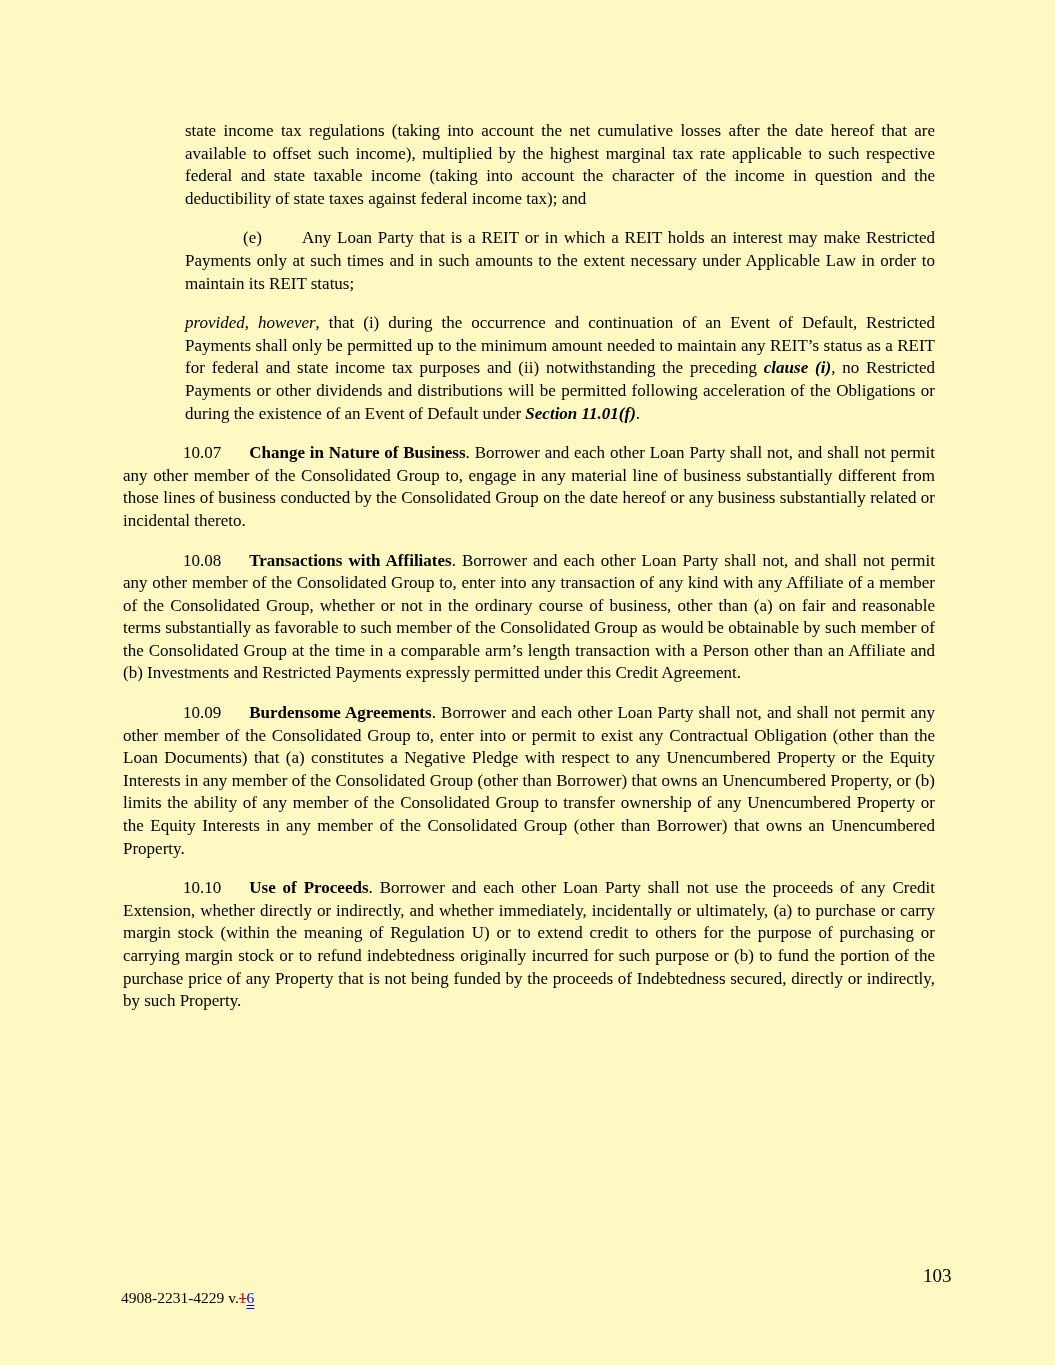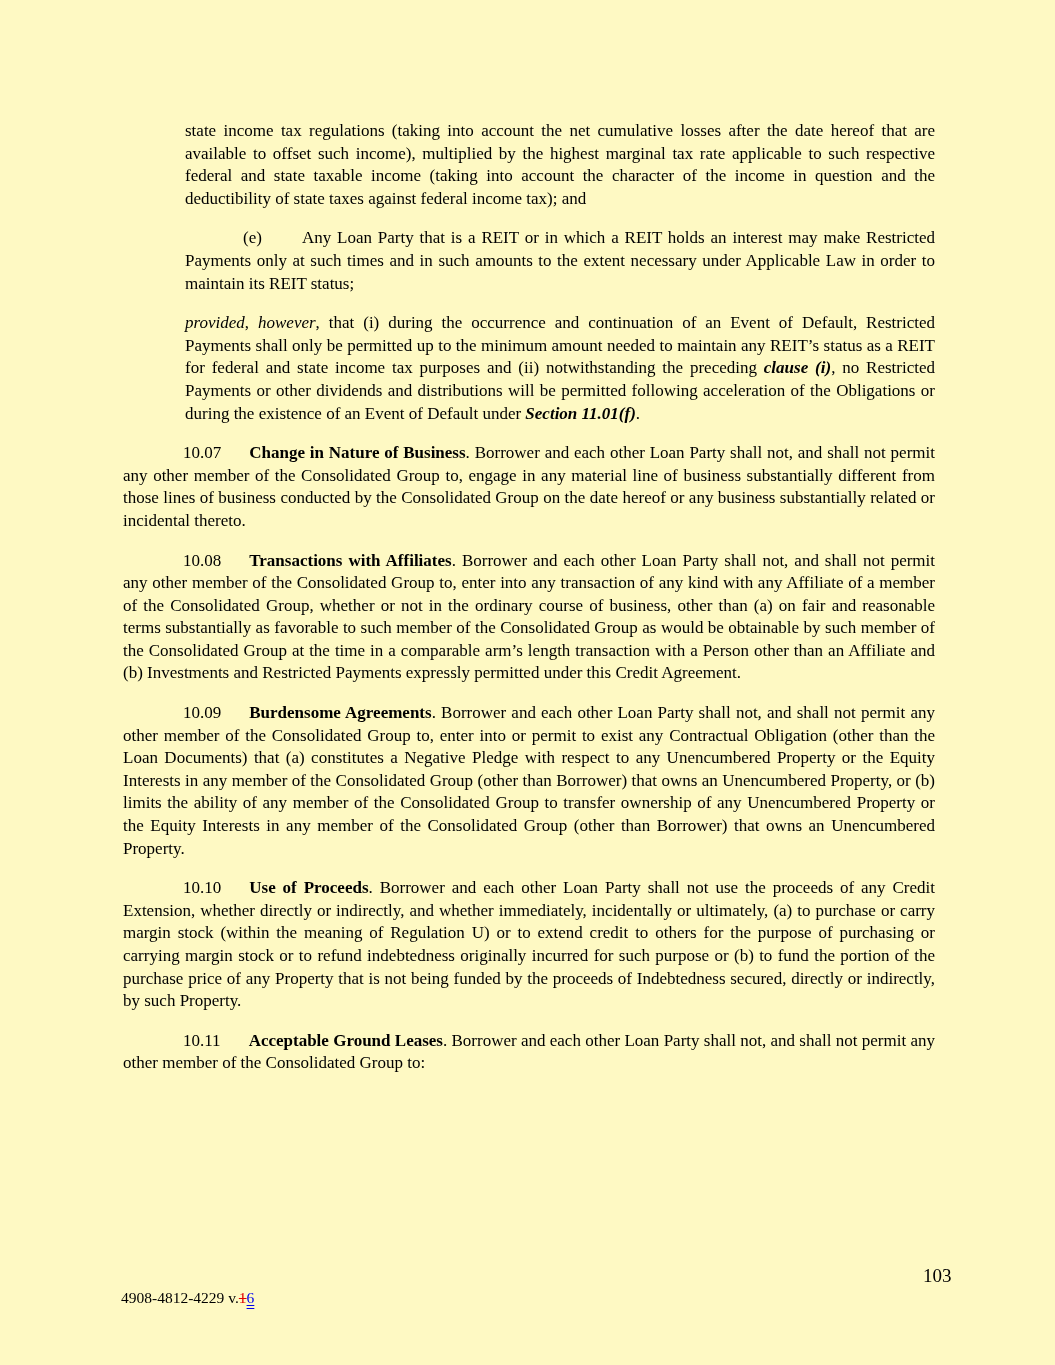--- a/index.html
+++ b/index.html
@@ -76,20 +76,19 @@
 <div class="page">
 
   <div class="content" id="content">
       <p class="para block"><span class="run-n">state income tax regulations (taking into account the net cumulative losses after the date hereof that are available to offset such income), multiplied by the highest marginal tax rate applicable to such respective federal and state taxable income (taking into account the character of the income in question and the deductibility of state taxes against federal income tax); and</span></p>
       <p class="para sub"><span class="run-n">(e)</span><span class="tabw"></span><span class="run-n">Any Loan Party that is a REIT or in which a REIT holds an interest may make Restricted Payments only at such times and in such amounts to the extent necessary under Applicable Law in order to maintain its REIT status;</span></p>
       <p class="para block"><span class="run-i">provided</span><span class="run-n">, </span><span class="run-i">however</span><span class="run-n">, that (i) during the occurrence and continuation of an Event of Default, Restricted Payments shall only be permitted up to the minimum amount needed to maintain any REIT’s status as a REIT for federal and state income tax purposes and (ii) notwithstanding the preceding </span><span class="run-bi">clause (i)</span><span class="run-n">, no Restricted Payments or other dividends and distributions will be permitted following acceleration of the Obligations or during the existence of an Event of Default under </span><span class="run-bi">Section 11.01(f)</span><span class="run-n">.</span></p>
       <p class="para section"><span class="run-n">10.07</span><span class="tab"></span><span class="run-b">Change in Nature of Business</span><span class="run-n">. Borrower and each other Loan Party shall not, and shall not permit any other member of the Consolidated Group to, engage in any material line of business substantially different from those lines of business conducted by the Consolidated Group on the date hereof or any business substantially related or incidental thereto.</span></p>
       <p class="para section"><span class="run-n">10.08</span><span class="tab"></span><span class="run-b">Transactions with Affiliates</span><span class="run-n">. Borrower and each other Loan Party shall not, and shall not permit any other member of the Consolidated Group to, enter into any transaction of any kind with any Affiliate of a member of the Consolidated Group, whether or not in the ordinary course of business, other than (a) on fair and reasonable terms substantially as favorable to such member of the Consolidated Group as would be obtainable by such member of the Consolidated Group at the time in a comparable arm’s length transaction with a Person other than an Affiliate and (b) Investments and Restricted Payments expressly permitted under this Credit Agreement.</span></p>
       <p class="para section"><span class="run-n">10.09</span><span class="tab"></span><span class="run-b">Burdensome Agreements</span><span class="run-n">. Borrower and each other Loan Party shall not, and shall not permit any other member of the Consolidated Group to, enter into or permit to exist any Contractual Obligation (other than the Loan Documents) that (a) constitutes a Negative Pledge with respect to any Unencumbered Property or the Equity Interests in any member of the Consolidated Group (other than Borrower) that owns an Unencumbered Property, or (b) limits the ability of any member of the Consolidated Group to transfer ownership of any Unencumbered Property or the Equity Interests in any member of the Consolidated Group (other than Borrower) that owns an Unencumbered Property.</span></p>
       <p class="para section"><span class="run-n">10.10</span><span class="tab"></span><span class="run-b">Use of Proceeds</span><span class="run-n">. Borrower and each other Loan Party shall not use the proceeds of any Credit Extension, whether directly or indirectly, and whether immediately, incidentally or ultimately, (a) to purchase or carry margin stock (within the meaning of Regulation U) or to extend credit to others for the purpose of purchasing or carrying margin stock or to refund indebtedness originally incurred for such purpose or (b) to fund the portion of the purchase price of any Property that is not being funded by the proceeds of Indebtedness secured, directly or indirectly, by such Property.</span></p>
-      <p class="para section"><span class="run-n">10.11</span><span class="tab"></span><span class="run-b">Acceptable Ground Leases</span><span class="run-n">. Borrower and each other Loan Party shall not, and shall not permit any other member of the Consolidated Group to:</span></p>
     </div>
 
-  <div class="footer-left"><span>4908-4812-4229 v.</span><span class="del">1</span><span class="ins">6</span></div>
+  <div class="footer-left"><span>4908-2231-4229 v.</span><span class="del">1</span><span class="ins">6</span></div>
 
   <div class="page-number">103</div>
 
 </div>
 
 </body></html>

